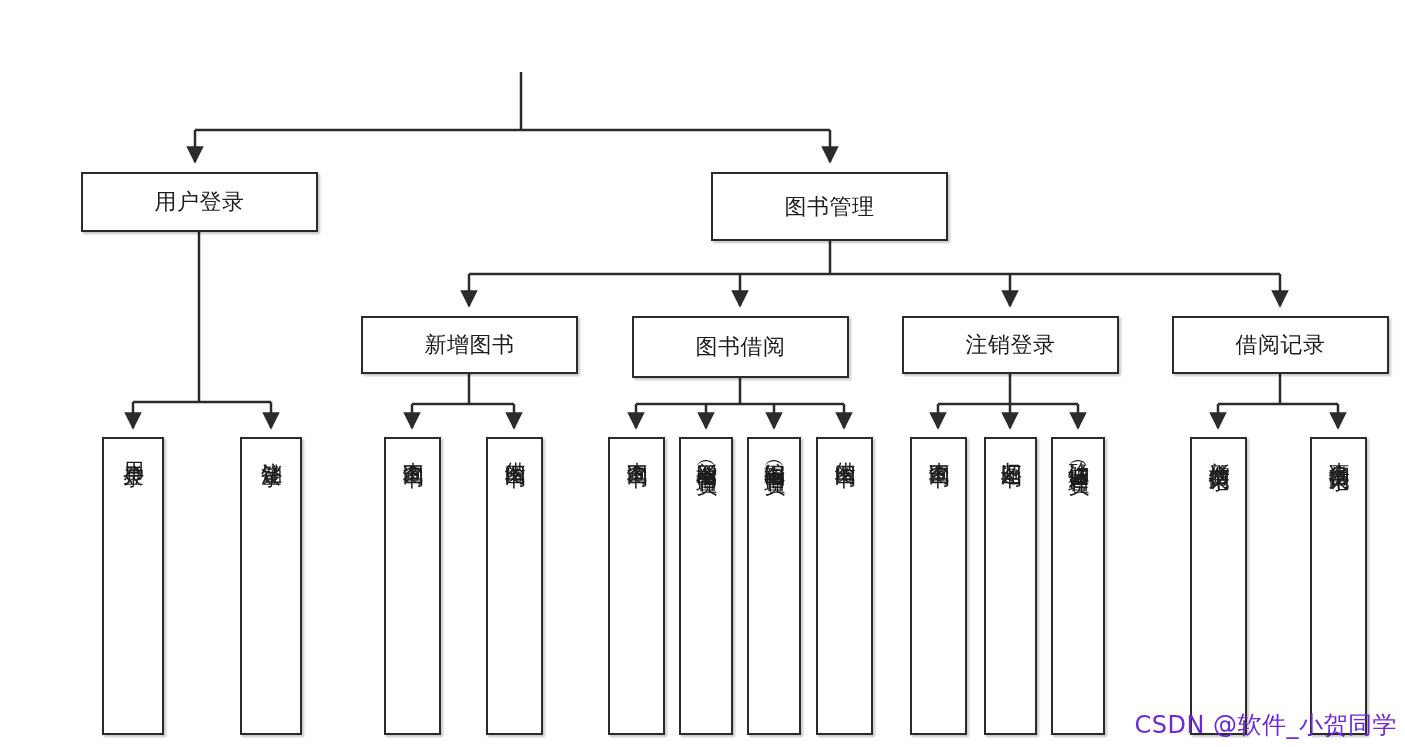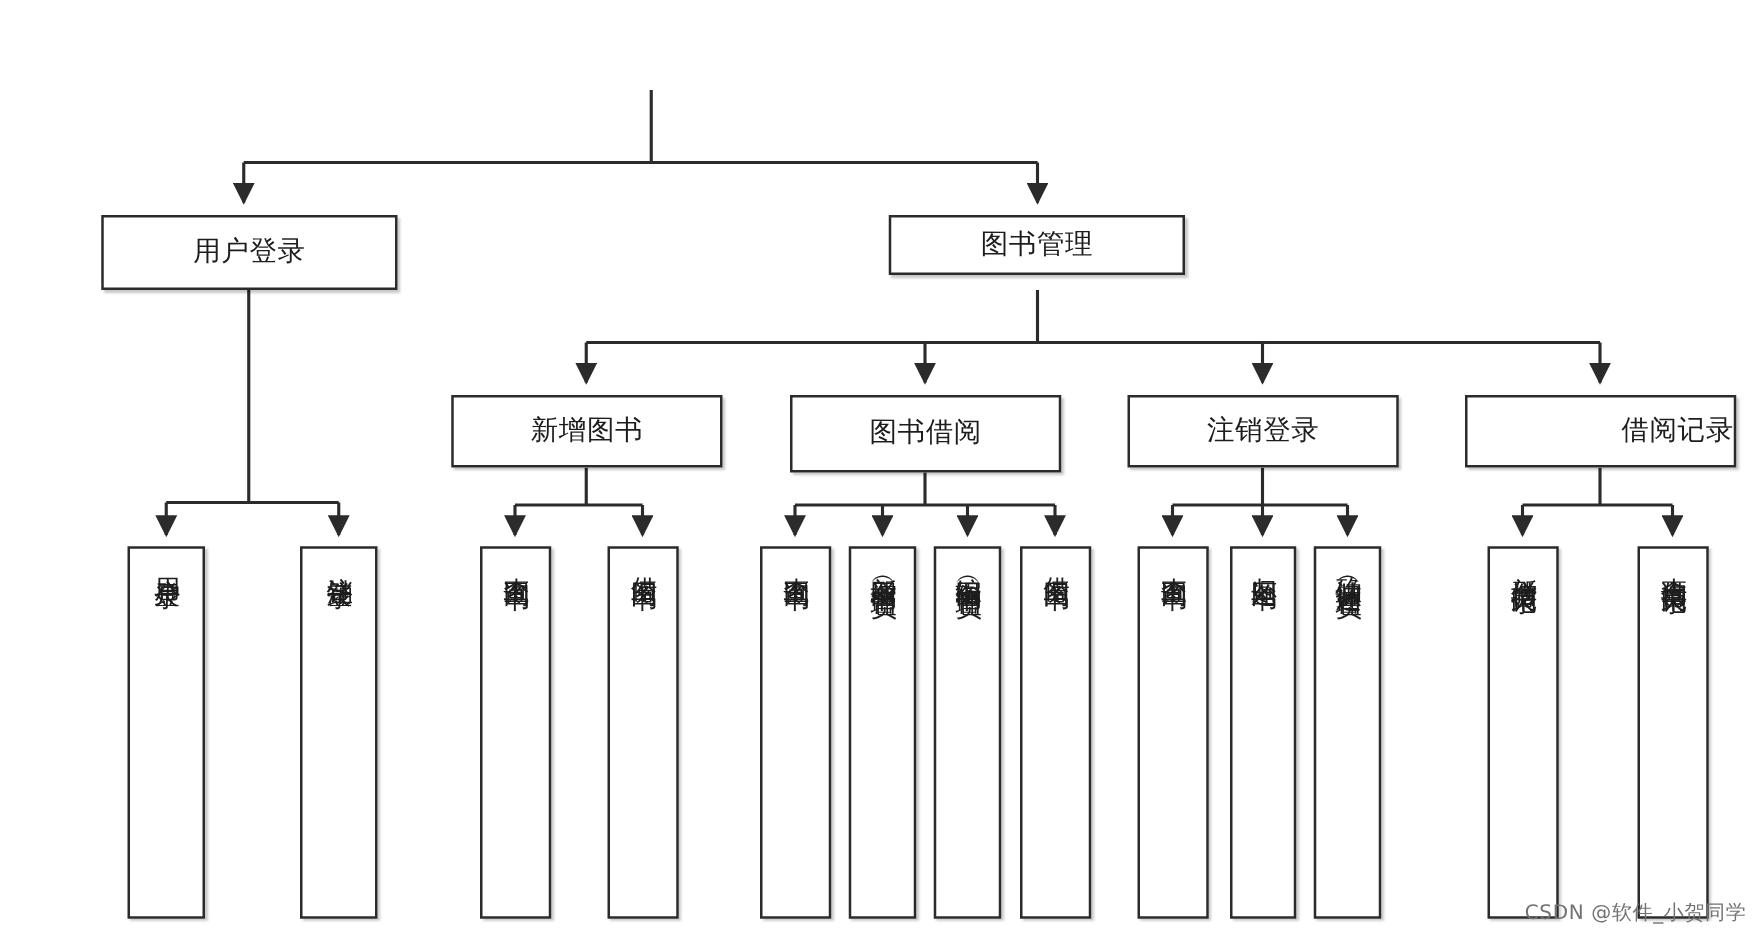--- a/index.html
+++ b/index.html
@@ -52,22 +52,22 @@
     writing-mode: vertical-rl;
     text-orientation: upright;
     white-space: nowrap;
     letter-spacing: 2px;
     font-size: 21px;
   }
   .watermark {
     position: absolute;
     right: 8px;
     bottom: 6px;
-    font-size: 16px;
-    color: #737373;
+    font-size: 24px;
+    color: #6d28d9;
     letter-spacing: 0.5px;
     white-space: nowrap;
   }
 </style>
 </head>
 <body>
 
 <div id="canvas">
 
   <svg class="edges" viewBox="0 0 1405 747" xmlns="http://www.w3.org/2000/svg">
@@ -117,34 +117,34 @@
       <path d="M 1218 404 L 1338 404"></path>
       <path d="M 1218 404 L 1218 428" marker-end="url(#arrow)"></path>
       <path d="M 1338 404 L 1338 428" marker-end="url(#arrow)"></path>
     </g>
   </svg>
 
 
   <div class="node" style="left:81px; top:172px; width:237px; height:60px;">
     <span class="label">用户登录</span>
   </div>
-  <div class="node" style="left:711px; top:172px; width:237px; height:48px;">
+  <div class="node" style="left:711px; top:172px; width:237px; height:69px;">
     <span class="label">图书管理</span>
   </div>
 
   <div class="node" style="left:361px; top:316px; width:217px; height:58px;">
     <span class="label">新增图书</span>
   </div>
   <div class="node" style="left:632px; top:316px; width:217px; height:62px;">
     <span class="label">图书借阅</span>
   </div>
   <div class="node" style="left:902px; top:316px; width:217px; height:58px;">
     <span class="label">注销登录</span>
   </div>
-  <div class="node" style="left:1172px; top:316px; width:217px; height:58px;justify-content:flex-end;">
+  <div class="node" style="left:1172px; top:316px; width:217px; height:58px;">
     <span class="label">借阅记录</span>
   </div>
 
   <div class="node vertical" style="left:102px; top:437px; width:62px; height:298px;">
     <span class="label">用户登录</span>
   </div>
   <div class="node vertical" style="left:240px; top:437px; width:62px; height:298px;">
     <span class="label">注销登录</span>
   </div>
 

